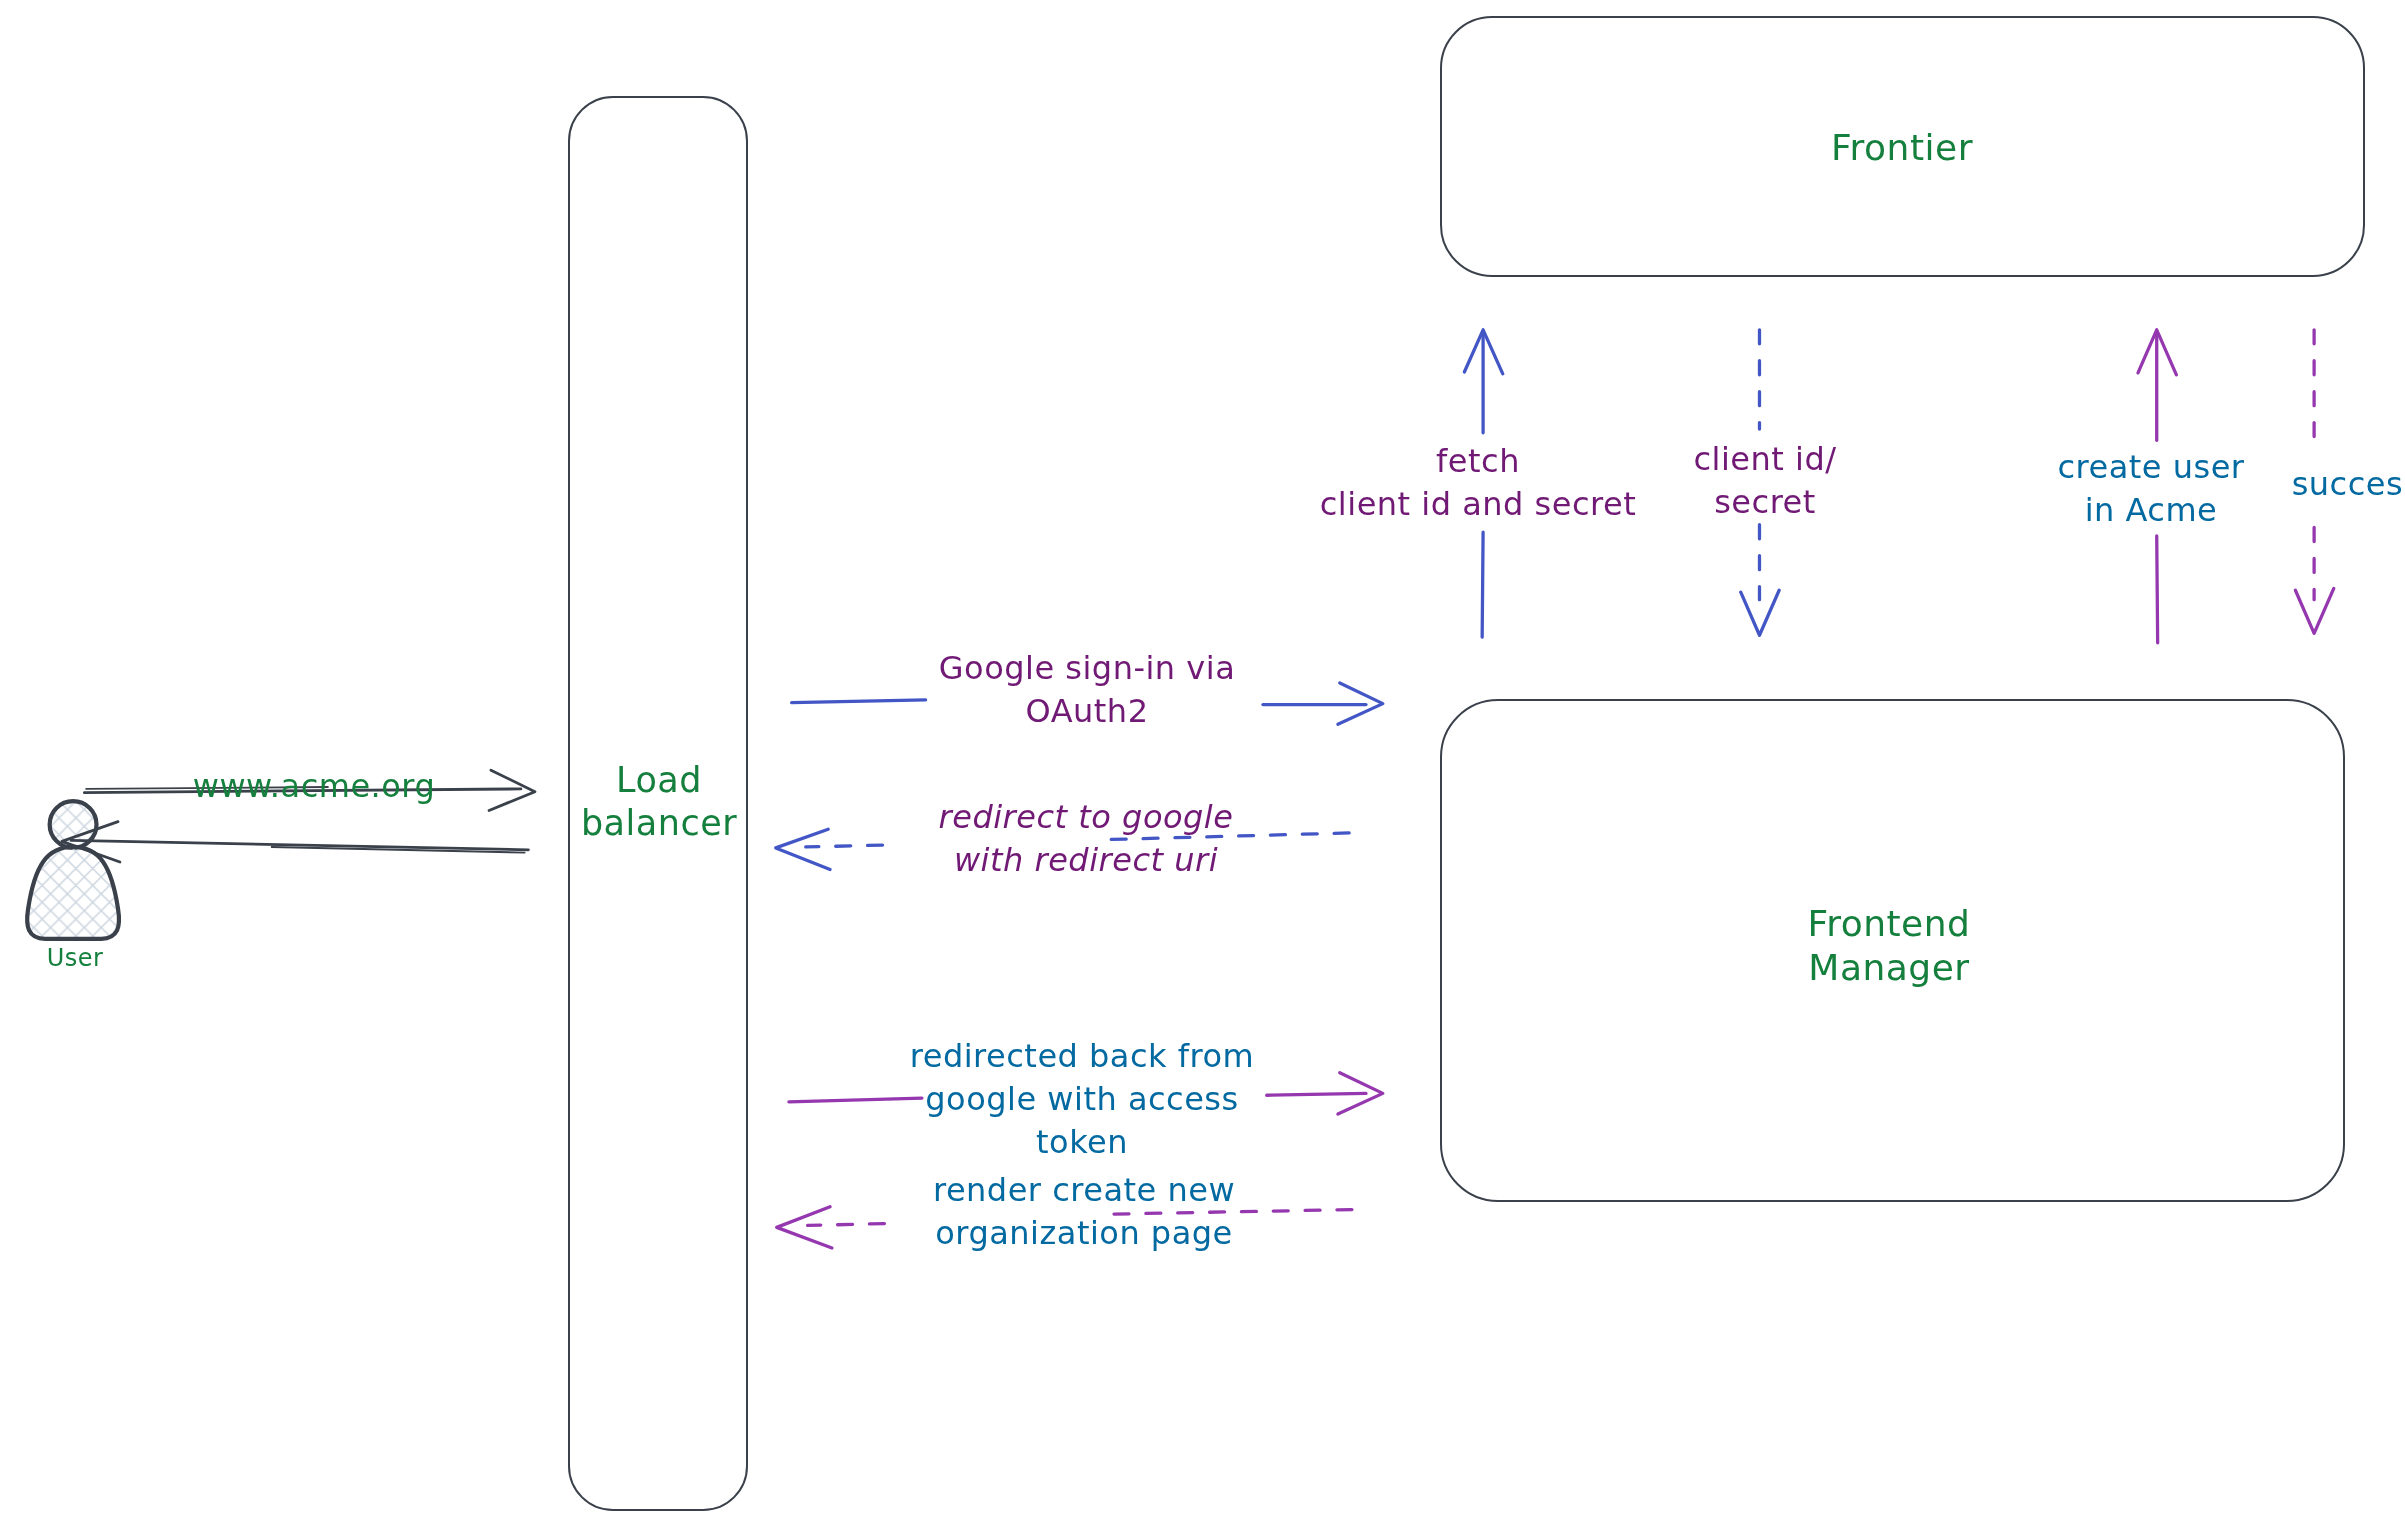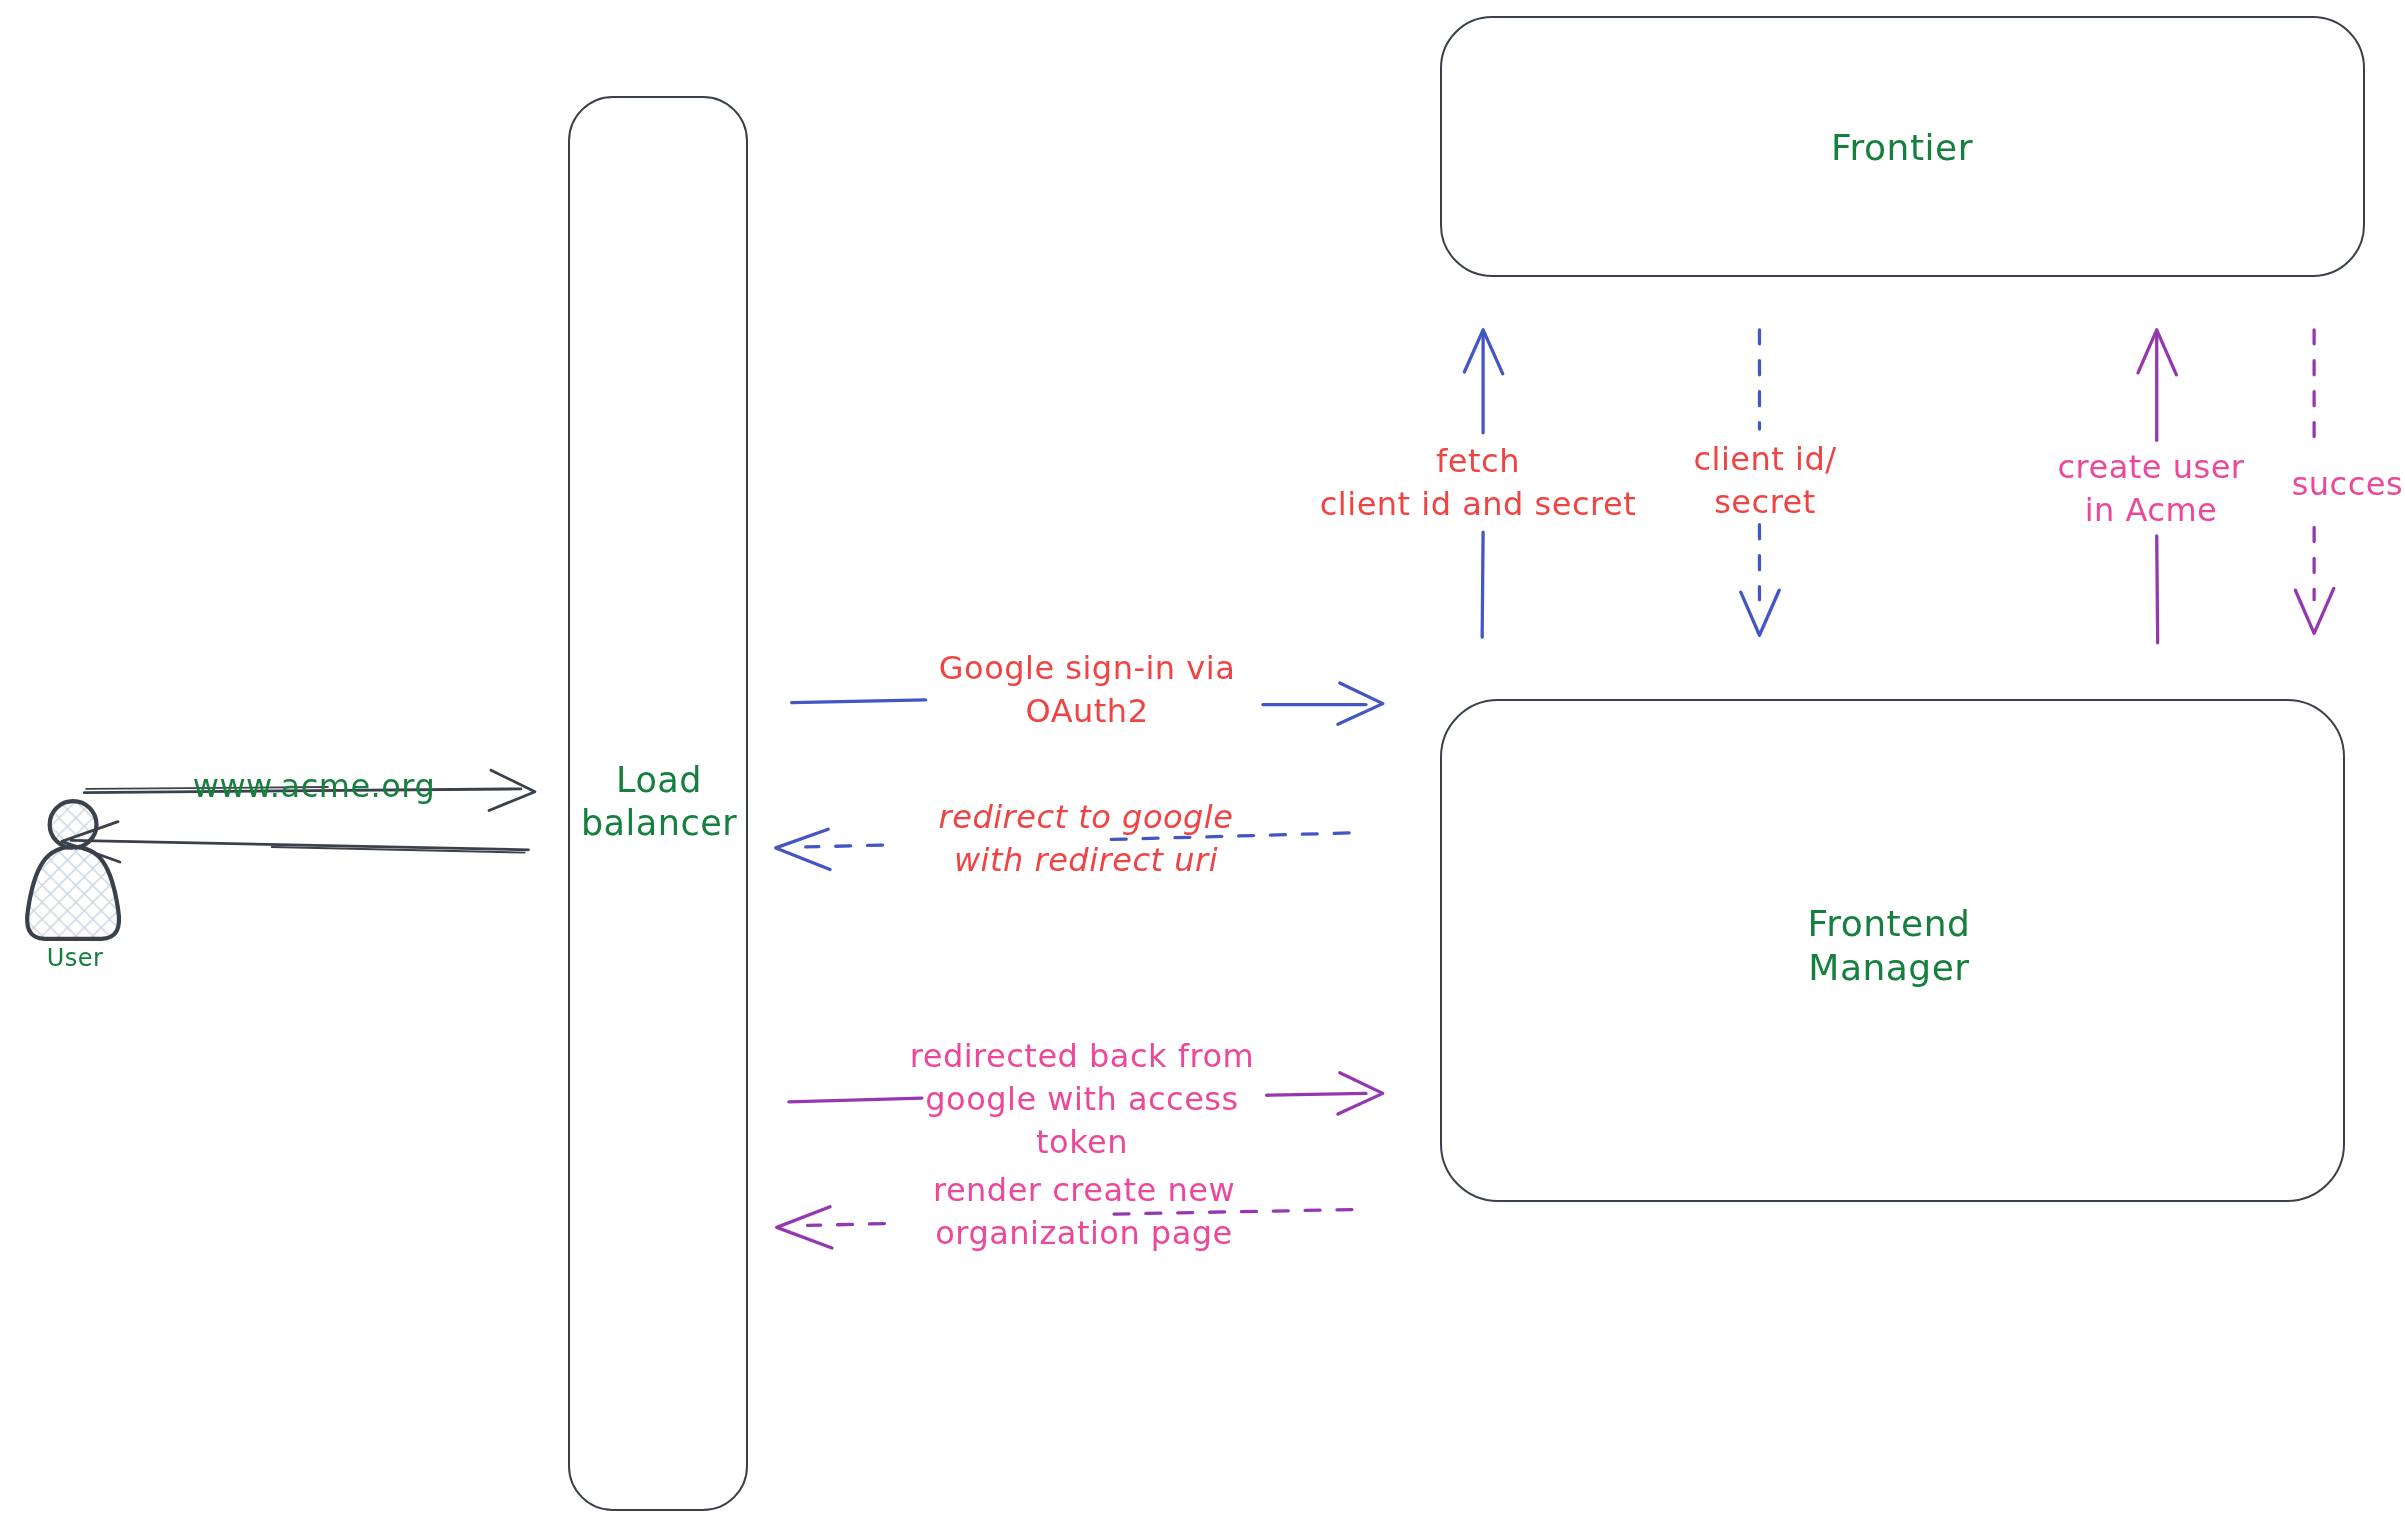--- a/index.html
+++ b/index.html
@@ -29,22 +29,22 @@
     position: absolute;
     transform: translate(-50%, -50%);
     white-space: pre-line;
     text-align: center;
     color: #3a414b;
     letter-spacing: 0.5px;
   }
   .node-label { font-size: 36px; line-height: 44px; }
   .edge-label { font-size: 32px; line-height: 43px; }
   .ink    { color: #15803d; }
-  .blue   { color: #ef4444; }
-  .purple { color: #ec4899; }
+  .blue   { color: #701a75; }
+  .purple { color: #0369a1; }
 
   .lbl-user      { left: 75px;   top: 958px; font-size: 24px; }
   .lbl-lb        { left: 659px;  top: 802px;  font-size: 35px; line-height: 43px; }
   .lbl-frontier  { left: 1902px; top: 148px; }
   .lbl-fm        { left: 1889px; top: 946px; }
 
   .lbl-www       { left: 314px;  top: 786px; }
   .lbl-google    { left: 1087px; top: 690px; }
   .lbl-redirect  { left: 1086px; top: 839px; font-style: italic; }
   .lbl-back      { left: 1082px; top: 1099px; }

